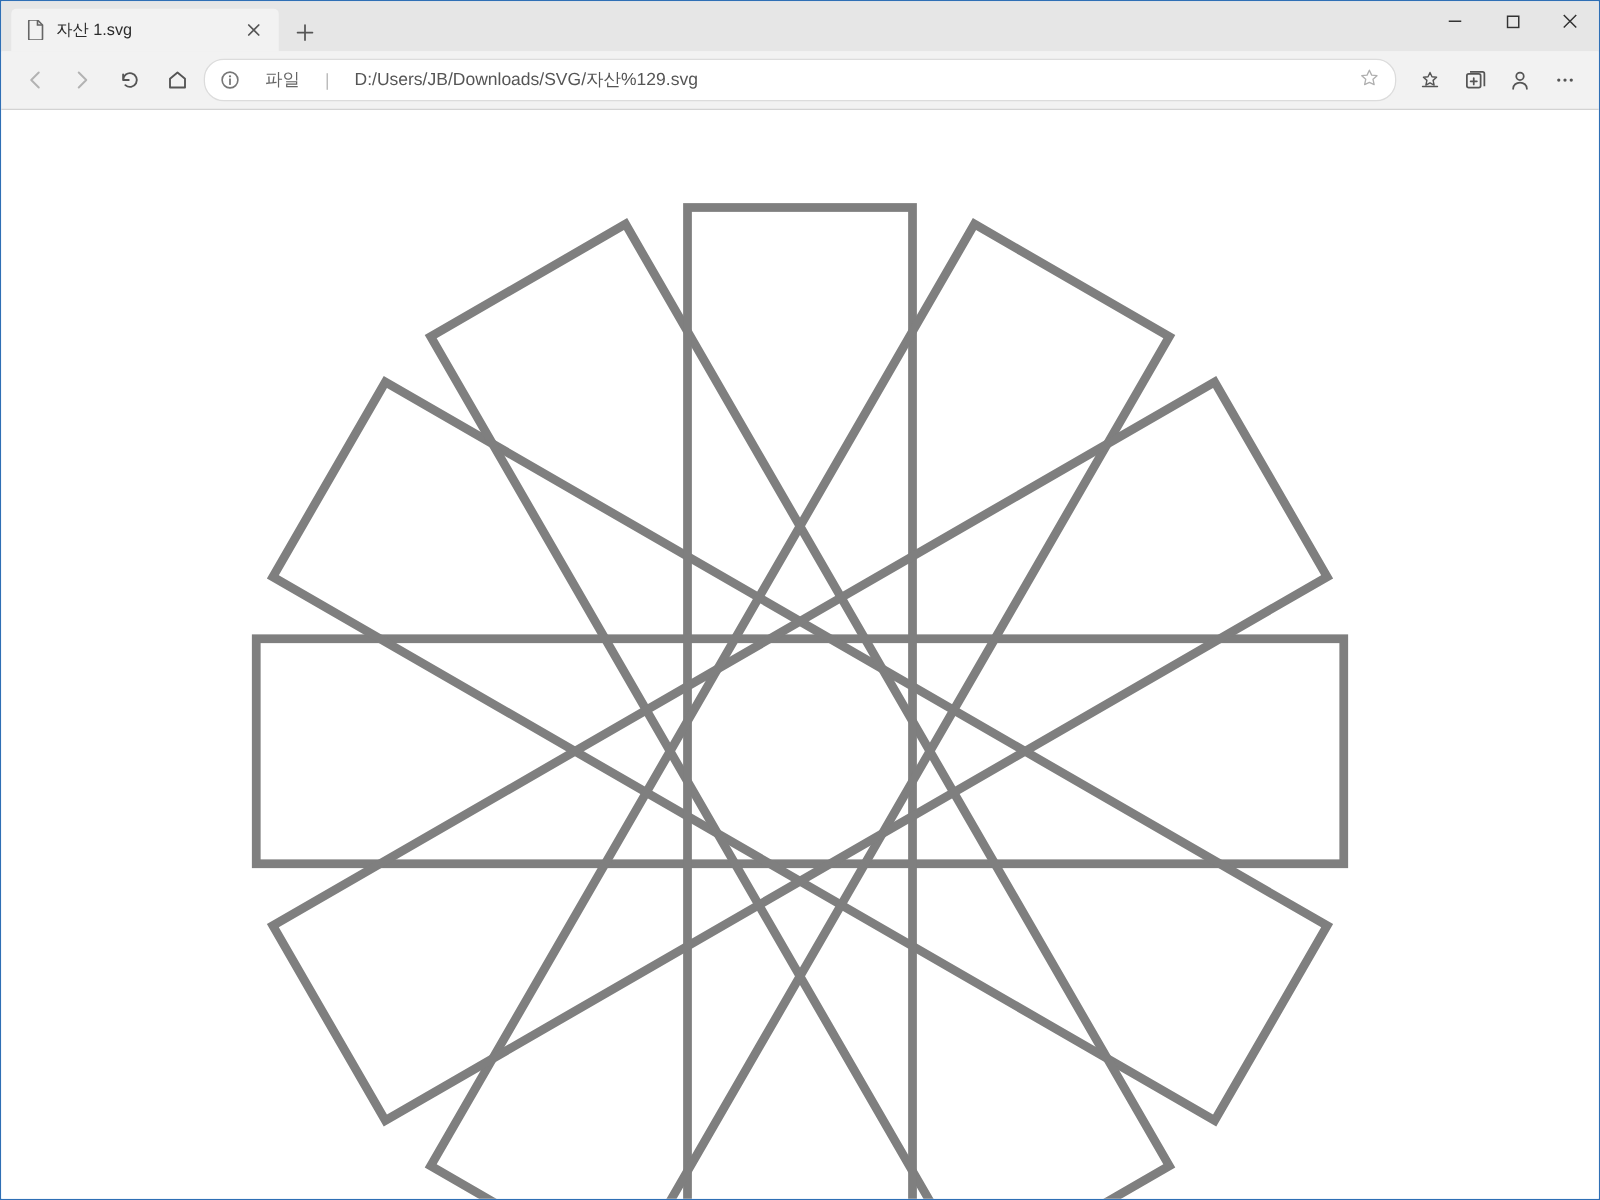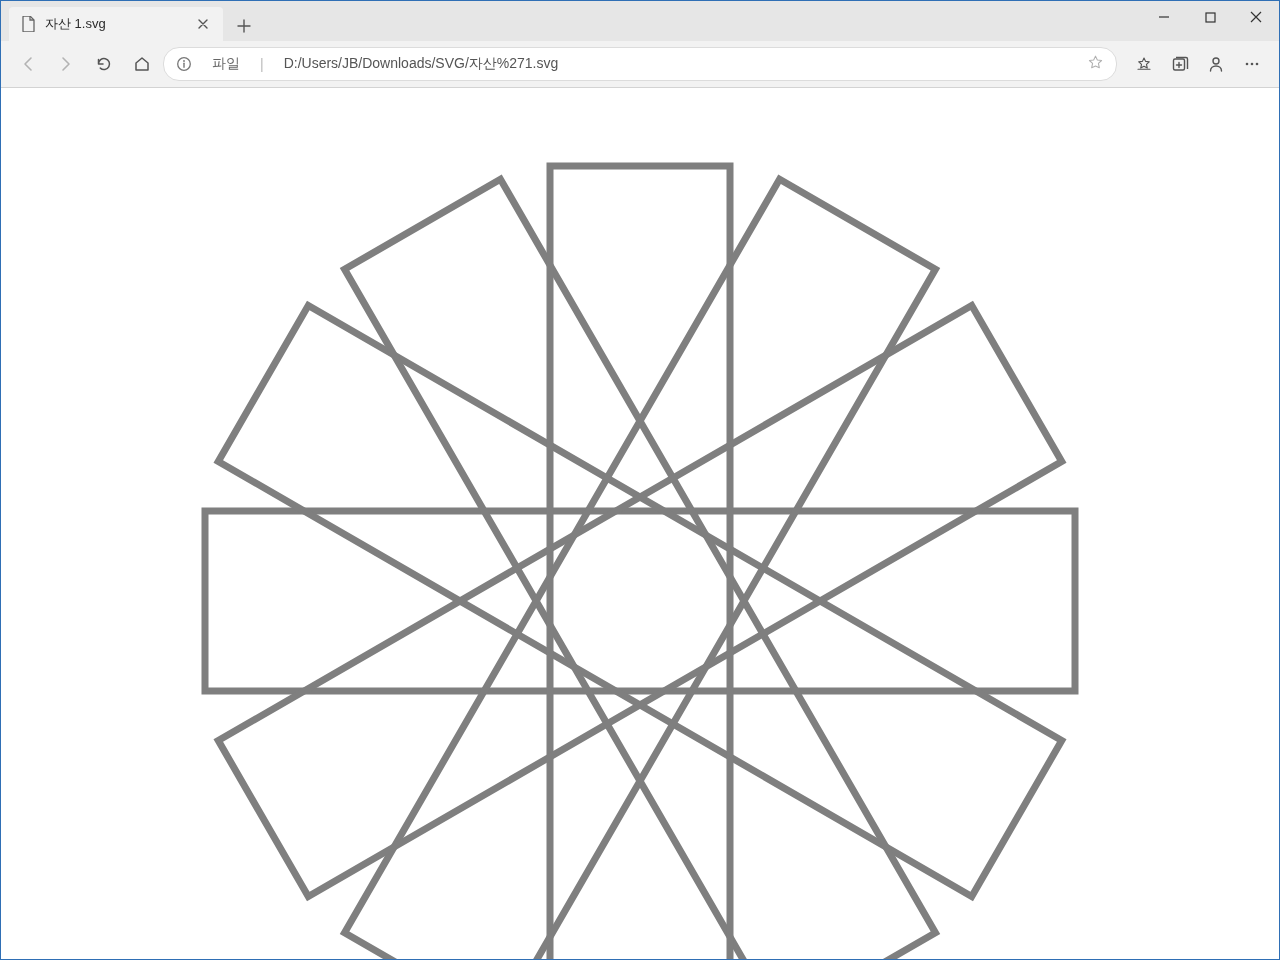--- a/index.html
+++ b/index.html
@@ -113,21 +113,21 @@
     <div class="urlbar">
       <span class="info-icon">
         <svg width="16" height="16" viewBox="0 0 16 16">
             <circle cx="8" cy="8" r="6.3" fill="none" stroke="#777" stroke-width="1.3"></circle>
             <circle cx="8" cy="5" r="0.9" fill="#777"></circle>
             <path d="M8 7.3v4" stroke="#777" stroke-width="1.4" stroke-linecap="round"></path>
           </svg>
       </span>
       <span class="prefix">파일</span>
       <span class="sep">|</span>
-      <span class="path">D:/Users/JB/Downloads/SVG/자산%271.svg</span>
+      <span class="path">D:/Users/JB/Downloads/SVG/자산%129.svg</span>
       <span class="star">
         <svg width="17" height="17" viewBox="0 0 24 24">
             <path d="M12 3l2.6 5.6 6 .6-4.5 4.1 1.3 6L12 16.9 6.6 19.3l1.3-6L3.4 9.2l6-.6z" fill="none" stroke="#b0b0b0" stroke-width="1.5" stroke-linejoin="round"></path>
           </svg>
       </span>
     </div>
 
     <div class="right-icons">
       <div class="tb-btn">
         <svg width="18" height="18" viewBox="0 0 24 24">

